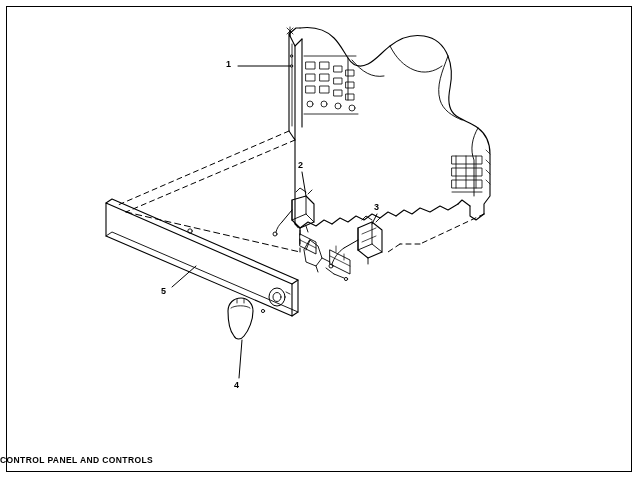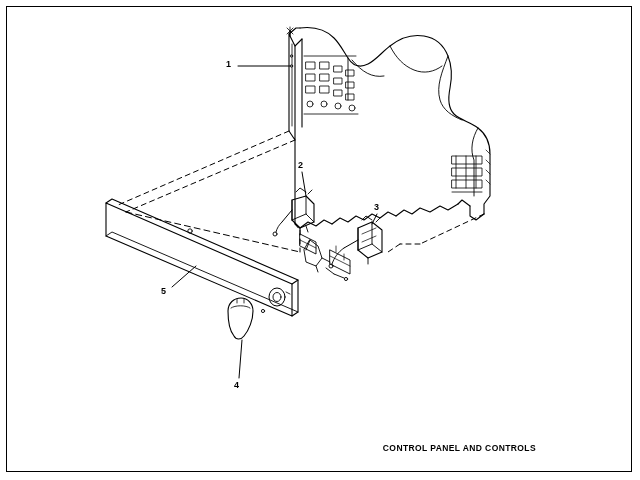--- a/index.html
+++ b/index.html
@@ -36,23 +36,23 @@
     font-family: "Liberation Sans", sans-serif;
     font-size: 9px;
     font-weight: bold;
     color: #000000;
     line-height: 10px;
     white-space: nowrap;
   }
   #caption {
     position: absolute;
     left: 0;
-    top: 443px;
+    top: 455px;
     width: 536px;
-    text-align: right;
+    text-align: left;
     font-family: "Liberation Sans", sans-serif;
     font-size: 8.5px;
     font-weight: bold;
     letter-spacing: 0.4px;
     color: #000000;
   }
   #topnote {
     position: absolute;
     left: 96px;
     top: 0px;

